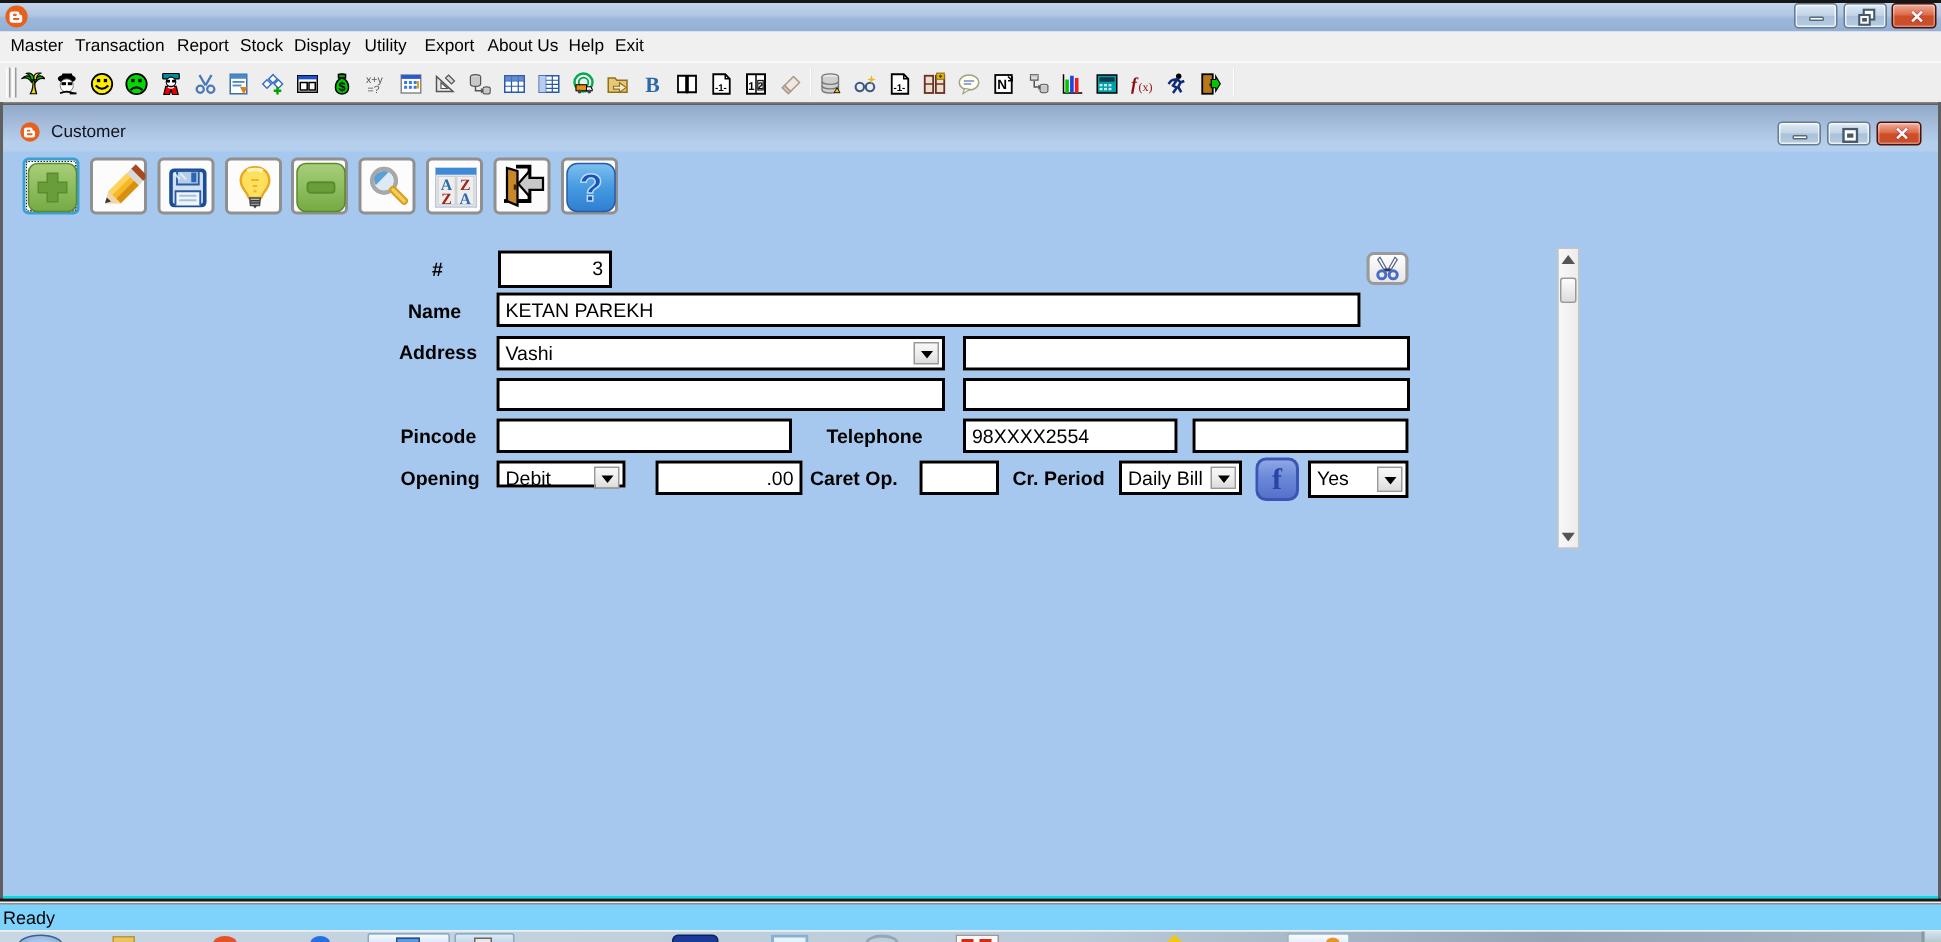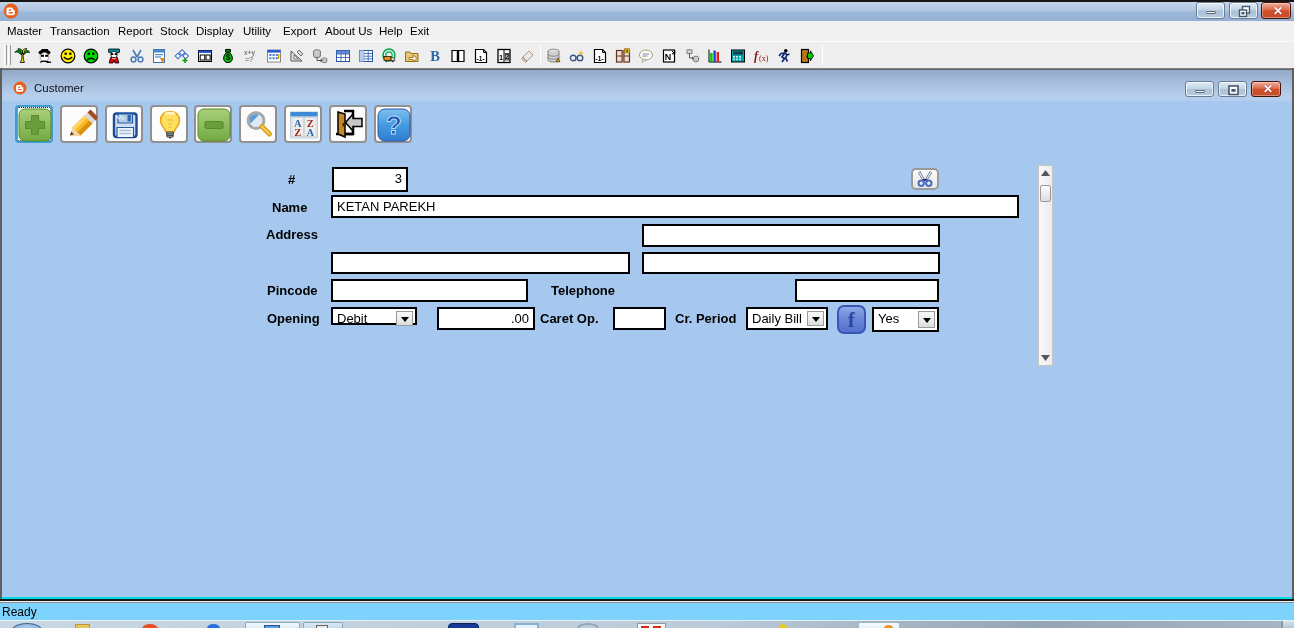--- a/index.html
+++ b/index.html
@@ -465,28 +465,30 @@
     <div style="position:absolute;left:909px;top:98px;width:28px;height:22px;background:linear-gradient(180deg,#fdfdfd,#e6e6e6);border:2px solid #9a9a9a;border-radius:5px;">
         <svg width="24" height="18" viewBox="0 0 24 18" style="position:absolute;left:0;top:0">
           <path d="M7 1.5 L11.2 9 L9.8 10 L5.5 3 Z" fill="#fff" stroke="#5a6c8c" stroke-width="0.9"></path>
           <path d="M17 1.5 L12.8 9 L14.2 10 L18.5 3 Z" fill="#fff" stroke="#5a6c8c" stroke-width="0.9"></path>
           <path d="M10 9 L14 9 L15 11 L9 11 Z" fill="#2a3c64"></path>
           <circle cx="8.2" cy="13.2" r="2.7" fill="none" stroke="#4a6cc4" stroke-width="2"></circle>
           <circle cx="15.8" cy="13.2" r="2.7" fill="none" stroke="#4a6cc4" stroke-width="2"></circle>
         </svg>
       </div>
     <span class="lbl" style="left:270px;top:130px;">Name</span>
-    <div class="fld" style="left:329px;top:125px;width:688px;height:23px;">KETAN PAREKH</div>
+    <div class="fld" style="left:329px;top:125px;width:576px;height:23px;">KETAN PAREKH</div>
     <span class="lbl" style="left:264px;top:157px;">Address</span>
+    <div class="fld" style="left:329px;top:154px;width:299px;height:23px;">Vashi<div class="carrow" style="right:2px;top:2px;height:15px;"></div></div>
     <div class="fld" style="left:640px;top:154px;width:298px;height:23px;"></div>
     <div class="fld" style="left:329px;top:182px;width:299px;height:22px;"></div>
     <div class="fld" style="left:640px;top:182px;width:298px;height:22px;"></div>
     <span class="lbl" style="left:265px;top:213px;">Pincode</span>
     <div class="fld" style="left:329px;top:209px;width:197px;height:23px;"></div>
     <span class="lbl" style="left:549px;top:213px;">Telephone</span>
+    <div class="fld" style="left:640px;top:209px;width:143px;height:23px;">98XXXX2554</div>
     <div class="fld" style="left:793px;top:209px;width:144px;height:23px;"></div>
     <span class="lbl" style="left:265px;top:241px;">Opening</span>
     <div class="fld" style="left:329px;top:237px;width:86px;height:18px;">Debit<div class="carrow" style="right:2px;top:2px;height:15px;"></div></div>
     <div class="fld" style="left:424px;top:237px;width:98px;height:23px;text-align:right;margin-left:11px;">.00</div>
     <span class="lbl" style="left:538px;top:241px;">Caret Op.</span>
     <div class="fld" style="left:611px;top:237px;width:53px;height:23px;"></div>
     <span class="lbl" style="left:673px;top:241px;">Cr. Period</span>
     <div class="fld" style="left:744px;top:237px;width:82px;height:23px;">Daily Bill<div class="carrow" style="right:2px;top:2px;height:15px;"></div></div>
     <div style="position:absolute;left:835px;top:235px;width:29px;height:29px;border-radius:7px;background:linear-gradient(180deg,#8ea7e4 0%,#6b88d8 45%,#5472cc 100%);border:2px solid #3a55b4;">
         <span style="position:absolute;left:9px;top:2px;font-size:20px;font-weight:bold;color:#2a46a4;font-family:'Liberation Serif',serif;">f</span>

